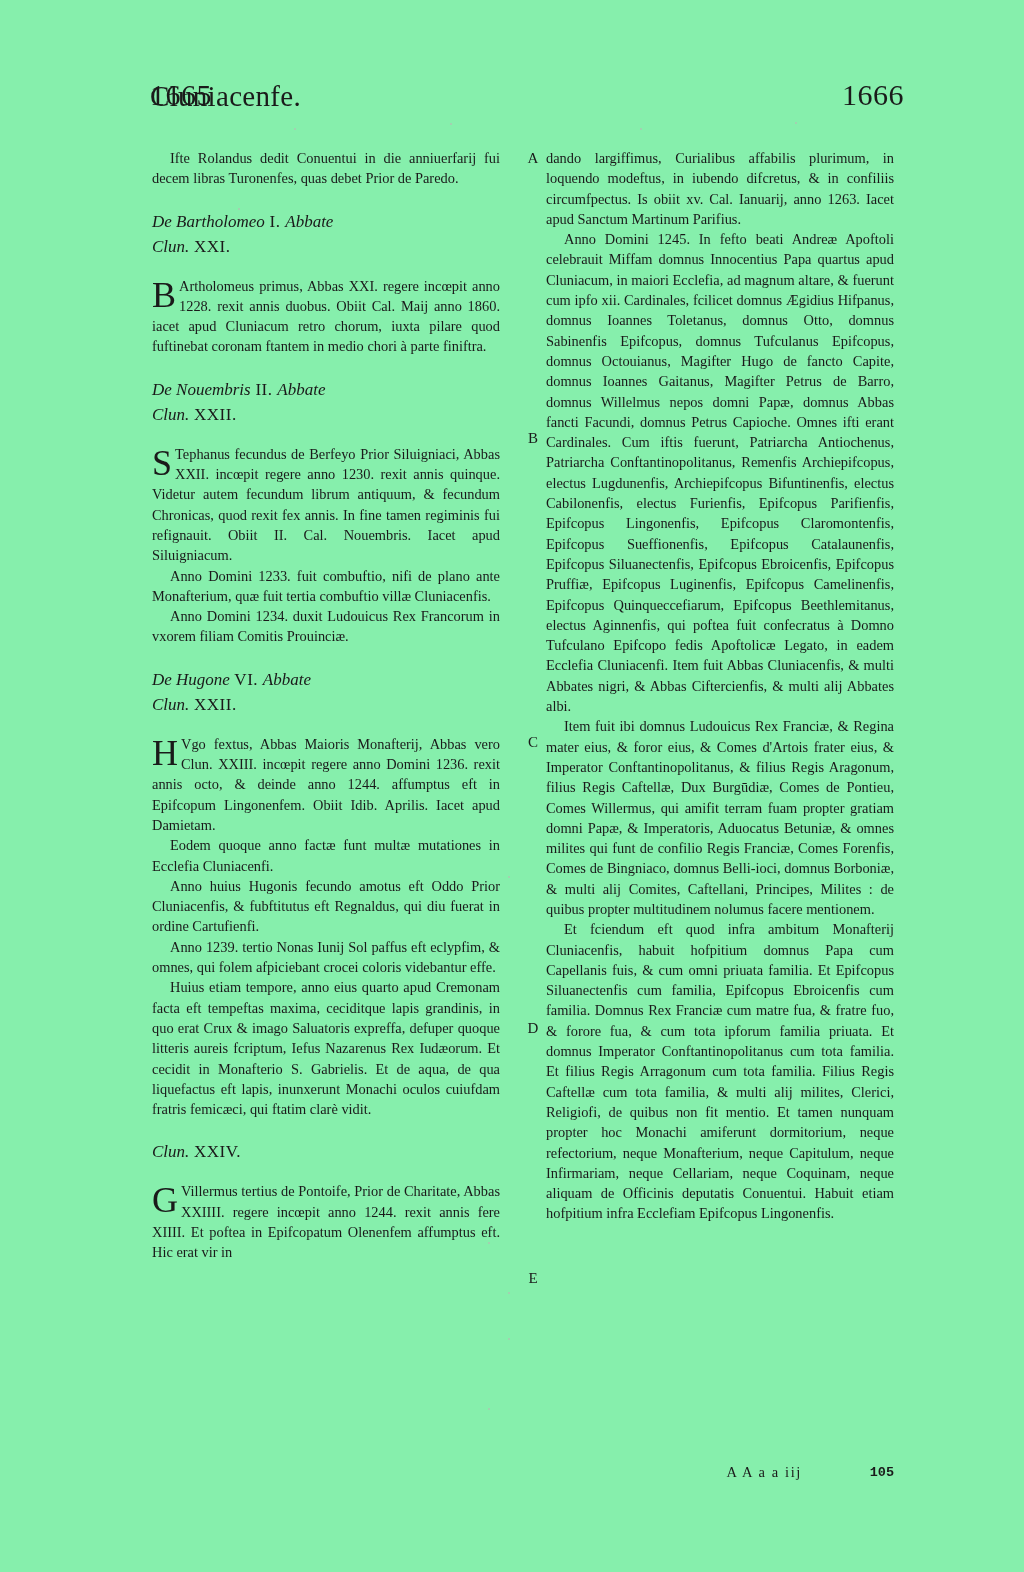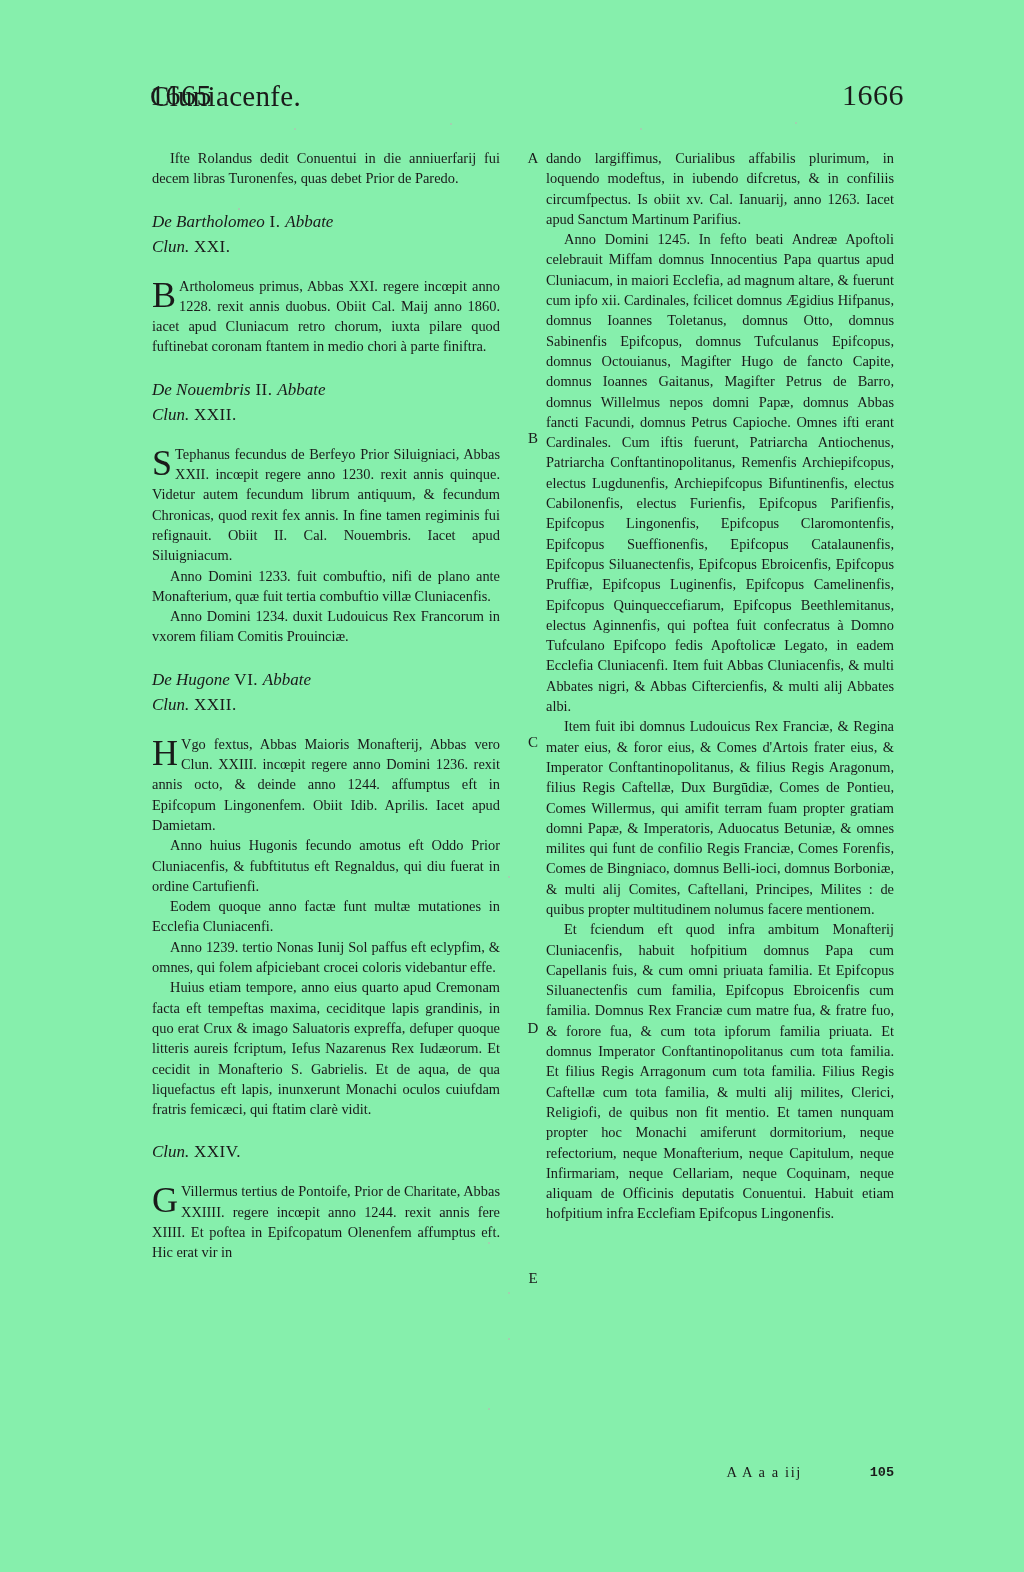--- a/index.html
+++ b/index.html
@@ -183,22 +183,22 @@
           <span class="l2"><span class="it">Clun.</span><span class="rn"> XXII.</span></span>
         </div>
         <p class="dropcap-para"><span class="dropcap">S</span><span>Tephanus fecundus de Berfeyo Prior Siluigniaci, Abbas XXII. incœpit regere anno 1230. rexit annis quinque. Videtur autem fecundum librum antiquum, &amp; fecundum Chronicas, quod rexit fex annis. In fine tamen regiminis fui refignauit. Obiit II. Cal. Nouembris. Iacet apud Siluigniacum.</span></p>
         <p class="para">Anno Domini 1233. fuit combuftio, nifi de plano ante Monafterium, quæ fuit tertia combuftio villæ Cluniacenfis.</p>
         <p class="para">Anno Domini 1234. duxit Ludouicus Rex Francorum in vxorem filiam Comitis Prouinciæ.</p>
         <div class="sec-head">
           <span class="l1"><span class="it">De Hugone</span><span class="rn"> VI. </span><span class="it">Abbate</span></span>
           <span class="l2"><span class="it">Clun.</span><span class="rn"> XXII.</span></span>
         </div>
         <p class="dropcap-para"><span class="dropcap">H</span><span>Vgo fextus, Abbas Maioris Monafterij, Abbas vero Clun. XXIII. incœpit regere anno Domini 1236. rexit annis octo, &amp; deinde anno 1244. affumptus eft in Epifcopum Lingonenfem. Obiit Idib. Aprilis. Iacet apud Damietam.</span></p>
+        <p class="para">Eodem quoque anno factæ funt multæ mutationes in Ecclefia Cluniacenfi.</p>
         <p class="para">Anno huius Hugonis fecundo amotus eft Oddo Prior Cluniacenfis, &amp; fubftitutus eft Regnaldus, qui diu fuerat in ordine Cartufienfi.</p>
-        <p class="para">Eodem quoque anno factæ funt multæ mutationes in Ecclefia Cluniacenfi.</p>
         <p class="para">Anno 1239. tertio Nonas Iunij Sol paffus eft eclypfim, &amp; omnes, qui folem afpiciebant crocei coloris videbantur effe.</p>
         <p class="para">Huius etiam tempore, anno eius quarto apud Cremonam facta eft tempeftas maxima, ceciditque lapis grandinis, in quo erat Crux &amp; imago Saluatoris expreffa, defuper quoque litteris aureis fcriptum, Iefus Nazarenus Rex Iudæorum. Et cecidit in Monafterio S. Gabrielis. Et de aqua, de qua liquefactus eft lapis, inunxerunt Monachi oculos cuiufdam fratris femicæci, qui ftatim clarè vidit.</p>
         <div class="sec-head">
           <span class="l2"><span class="it">Clun.</span><span class="rn"> XXIV.</span></span>
         </div>
         <p class="dropcap-para"><span class="dropcap">G</span><span>Villermus tertius de Pontoife, Prior de Charitate, Abbas XXIIII. regere incœpit anno 1244. rexit annis fere XIIII. Et poftea in Epifcopatum Olenenfem affumptus eft. Hic erat vir in</span></p>
       </div>
     <div class="col col-right" id="col-right">
         <p class="para noindent">dando largiffimus, Curialibus affabilis plurimum, in loquendo modeftus, in iubendo difcretus, &amp; in confiliis circumfpectus. Is obiit xv. Cal. Ianuarij, anno 1263. Iacet apud Sanctum Martinum Parifius.</p>
         <p class="para">Anno Domini 1245. In fefto beati Andreæ Apoftoli celebrauit Miffam domnus Innocentius Papa quartus apud Cluniacum, in maiori Ecclefia, ad magnum altare, &amp; fuerunt cum ipfo xii. Cardinales, fcilicet domnus Ægidius Hifpanus, domnus Ioannes Toletanus, domnus Otto, domnus Sabinenfis Epifcopus, domnus Tufculanus Epifcopus, domnus Octouianus, Magifter Hugo de fancto Capite, domnus Ioannes Gaitanus, Magifter Petrus de Barro, domnus Willelmus nepos domni Papæ, domnus Abbas fancti Facundi, domnus Petrus Capioche. Omnes ifti erant Cardinales. Cum iftis fuerunt, Patriarcha Antiochenus, Patriarcha Conftantinopolitanus, Remenfis Archiepifcopus, electus Lugdunenfis, Archiepifcopus Bifuntinenfis, electus Cabilonenfis, electus Furienfis, Epifcopus Parifienfis, Epifcopus Lingonenfis, Epifcopus Claromontenfis, Epifcopus Sueffionenfis, Epifcopus Catalaunenfis, Epifcopus Siluanectenfis, Epifcopus Ebroicenfis, Epifcopus Pruffiæ, Epifcopus Luginenfis, Epifcopus Camelinenfis, Epifcopus Quinqueccefiarum, Epifcopus Beethlemitanus, electus Aginnenfis, qui poftea fuit confecratus à Domno Tufculano Epifcopo fedis Apoftolicæ Legato, in eadem Ecclefia Cluniacenfi. Item fuit Abbas Cluniacenfis, &amp; multi Abbates nigri, &amp; Abbas Ciftercienfis, &amp; multi alij Abbates albi.</p>

